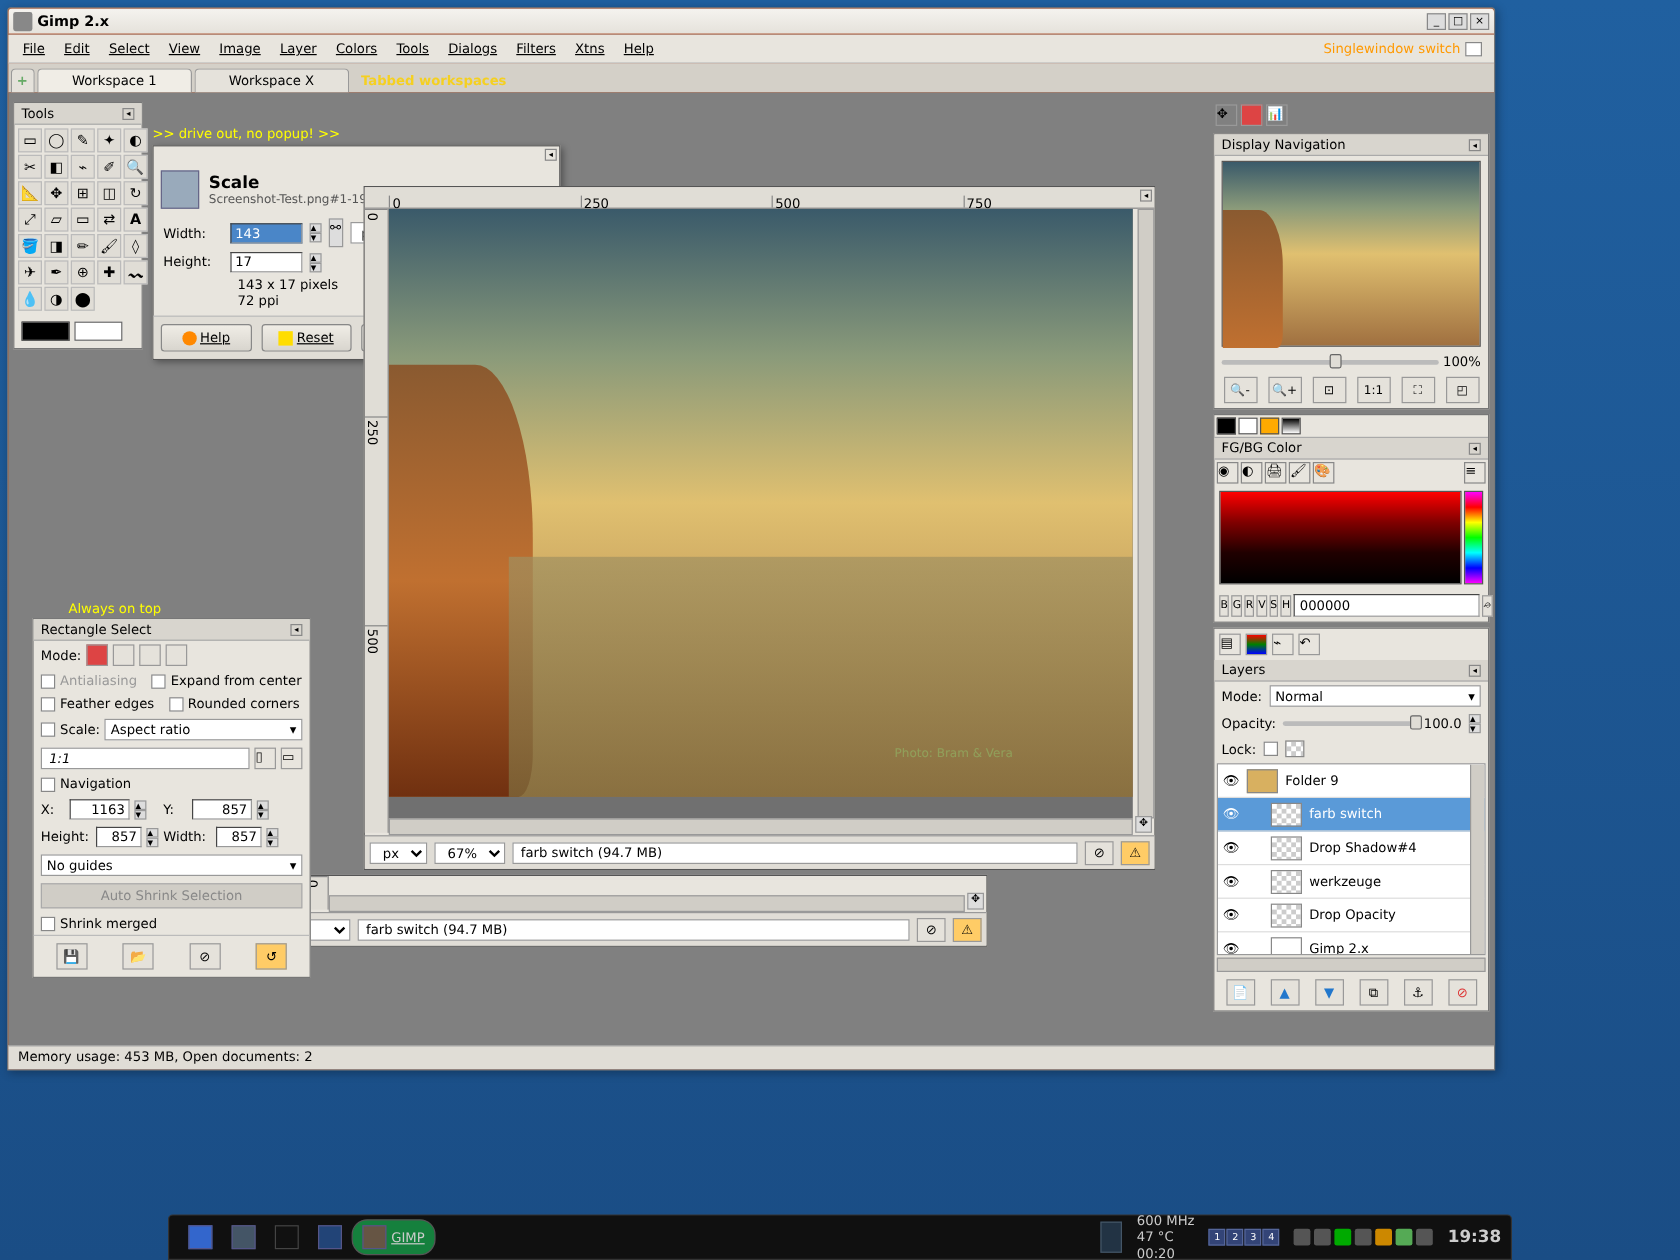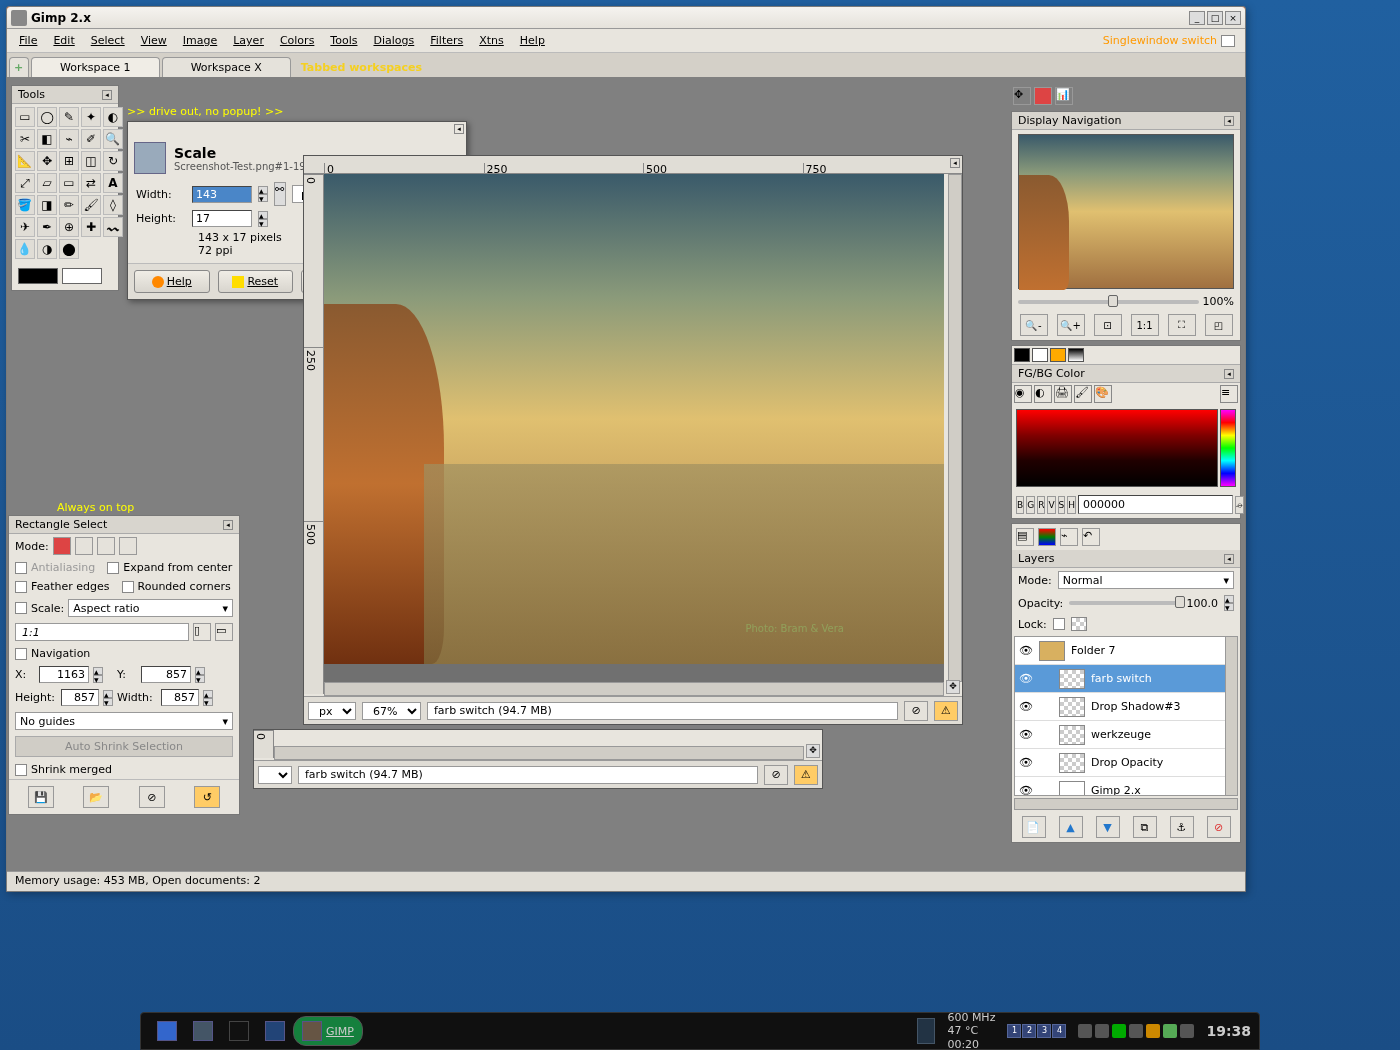--- a/index.html
+++ b/index.html
@@ -302,21 +302,21 @@
       <div class="scrollbar-h" style="bottom:28px; left:20px; right:18px;"></div>
       <div style="position:absolute; right:2px; top:14px; width:14px; height:14px; border:1px solid #999; background:#ddd; font-size:9px; text-align:center;">✥</div>
       <div class="statusbar-canvas">
         <select class="sb-sel"><option></option></select>
         <input class="sb-sel" style="flex: 1 1 0%;" value="farb switch (94.7 MB)">
         <div class="sb-btn">⊘</div>
         <div class="sb-btn" style="background:#fc6;">⚠</div>
       </div>
     </div>
 
-    <div class="tooloptions" style="left:1px; top:438px; width:232px;">
+    <div class="tooloptions" style="left:20px; top:438px; width:232px;">
       <div class="panel-header">
         <span>Rectangle Select</span>
         <span class="panel-arrow">◂</span>
       </div>
       <div class="to-row">
         <span>Mode:</span>
         <div class="mode-btn active"></div>
         <div class="mode-btn" style="background:#e5e2db;"></div>
         <div class="mode-btn" style="background:#e5e2db;"></div>
         <div class="mode-btn" style="background:#e5e2db;"></div>
@@ -492,33 +492,33 @@
         </div>
         <div class="layers-ctrl">
           <span>Lock:</span>
           <div class="chk"></div>
           <div class="layer-thumb" style="width:16px;height:14px;"></div>
         </div>
         <div class="layer-list">
           <div class="layer-row">
             <span class="eye">👁</span>
             <div class="layer-thumb folder"></div>
-            <span>Folder 7</span>
+            <span>Folder 9</span>
           </div>
           <div class="layer-row sel">
             <span class="eye">👁</span>
                 <span style="width:14px;"></span>
             <div class="layer-thumb"></div>
             <span>farb switch</span>
           </div>
           <div class="layer-row">
             <span class="eye">👁</span>
                 <span style="width:14px;"></span>
             <div class="layer-thumb"></div>
-            <span>Drop Shadow#3</span>
+            <span>Drop Shadow#4</span>
           </div>
           <div class="layer-row">
             <span class="eye">👁</span>
                 <span style="width:14px;"></span>
             <div class="layer-thumb"></div>
             <span>werkzeuge</span>
           </div>
           <div class="layer-row">
             <span class="eye">👁</span>
                 <span style="width:14px;"></span>

